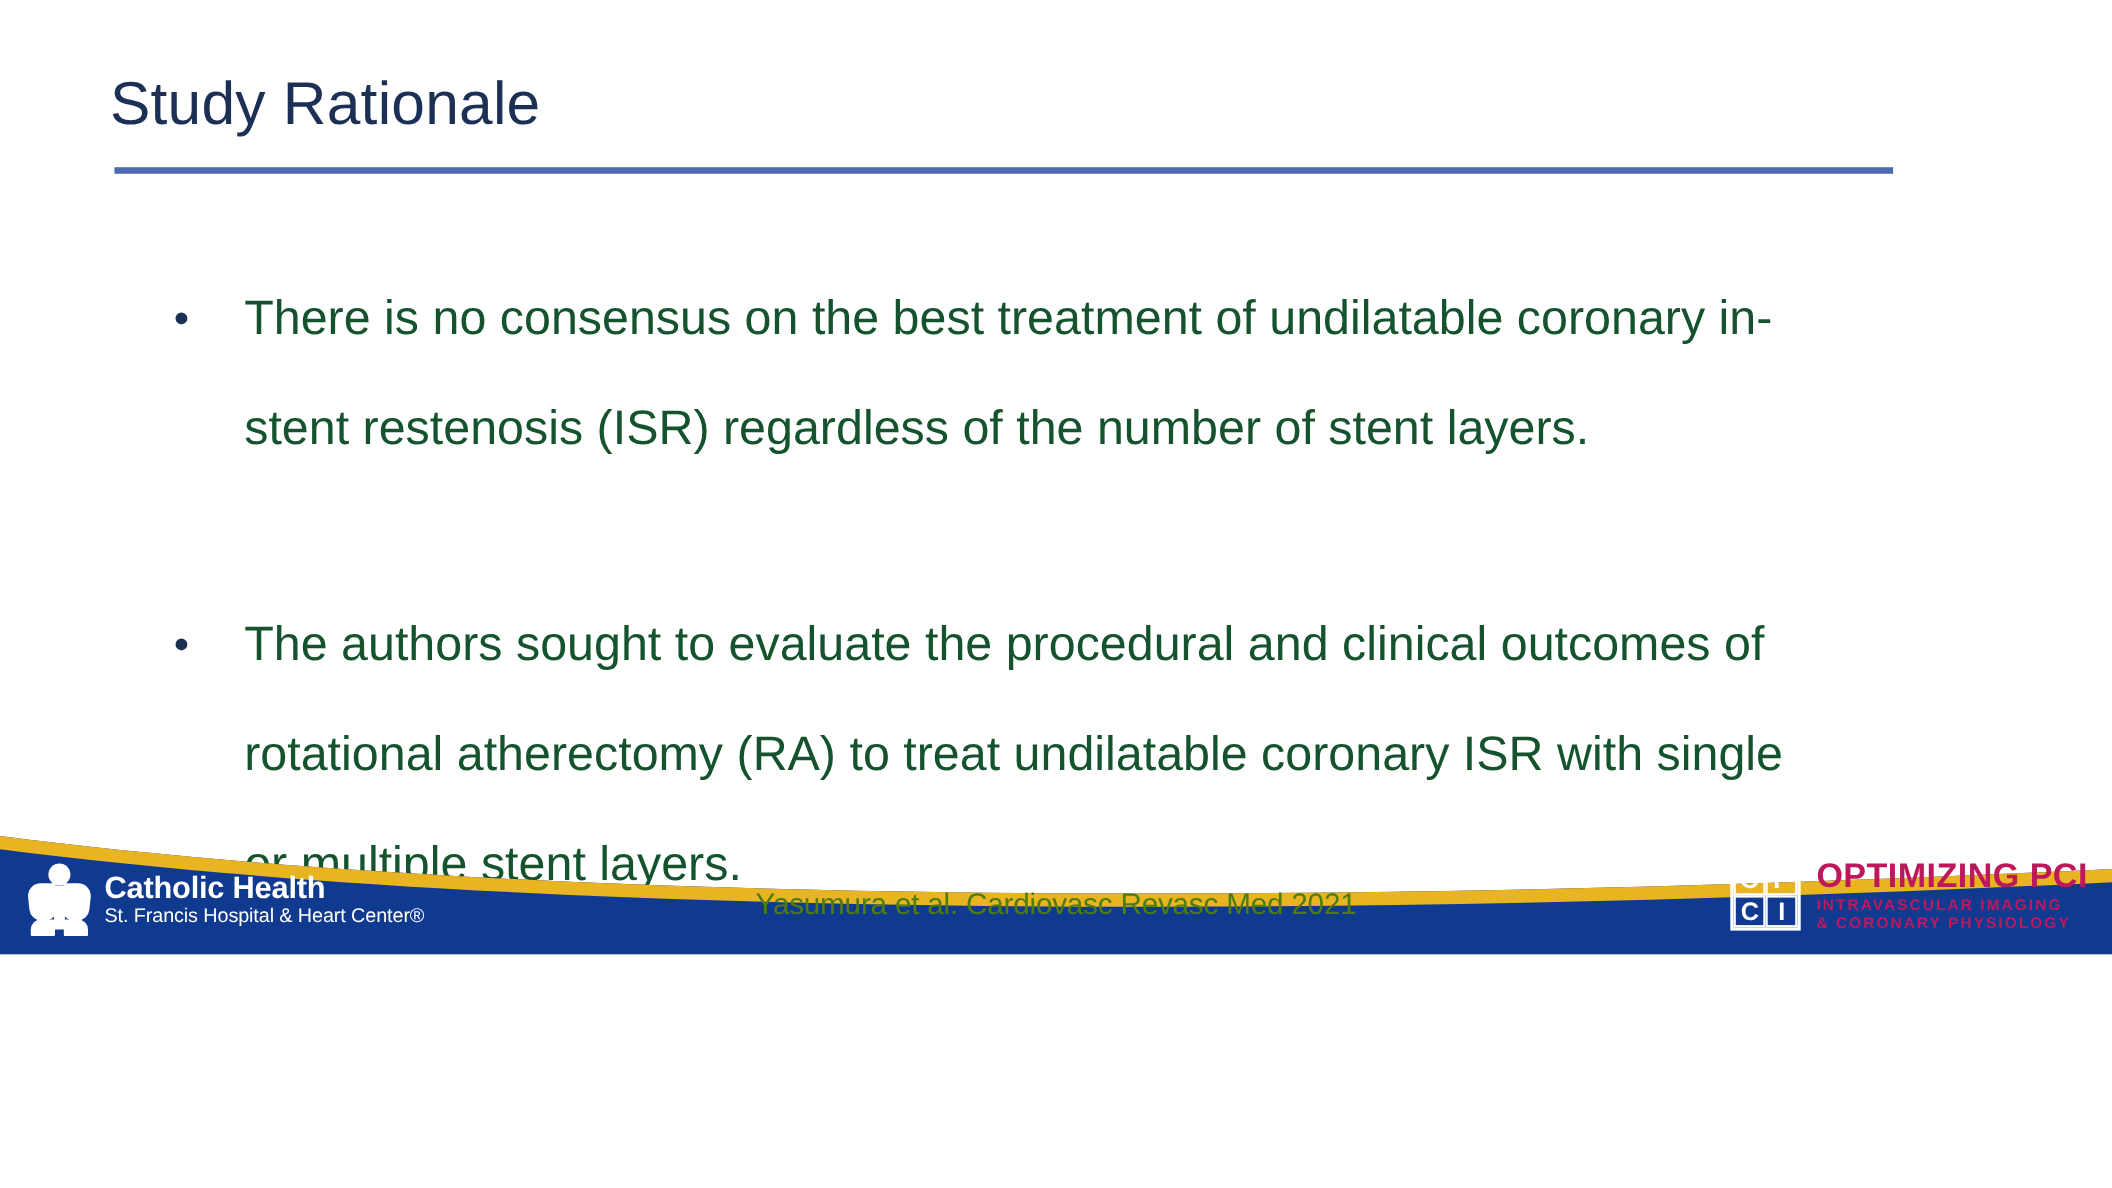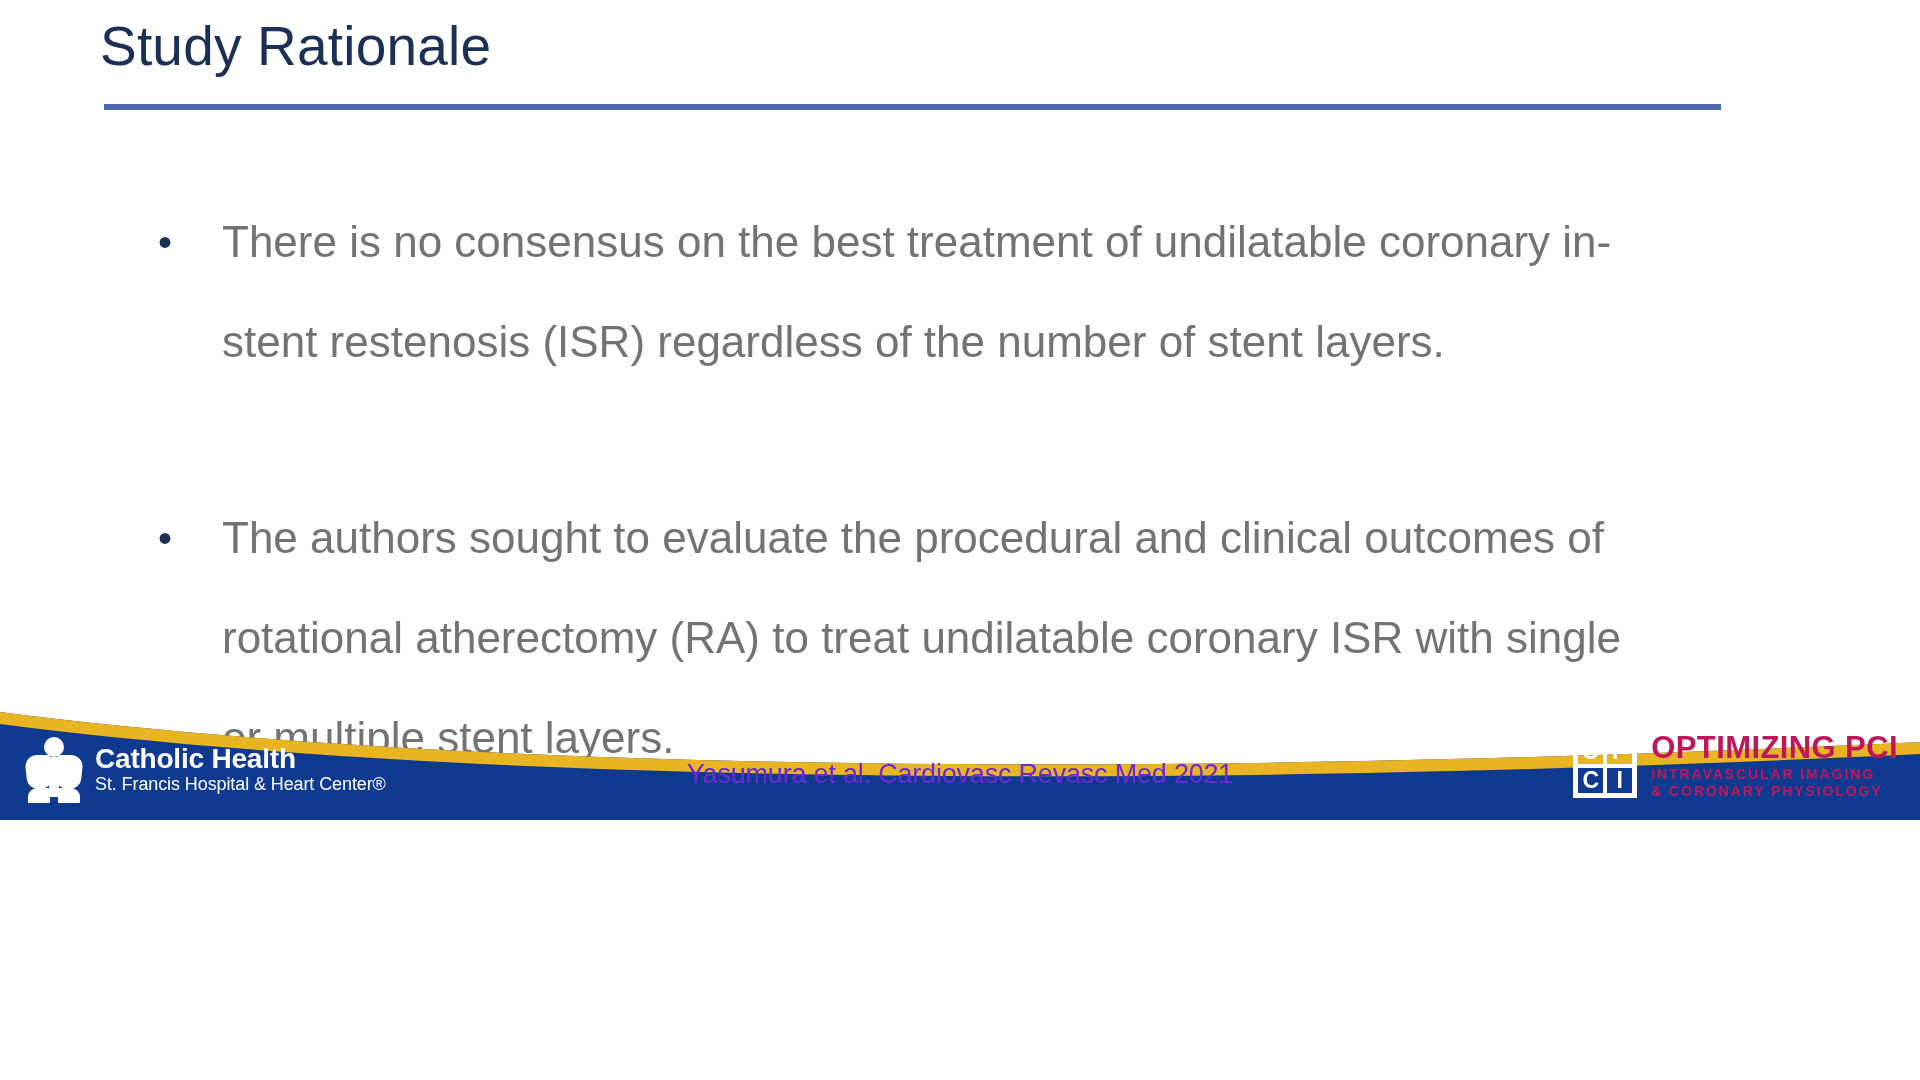--- a/index.html
+++ b/index.html
@@ -9,20 +9,21 @@
   }
   body {
     font-family: "Liberation Sans", sans-serif;
   }
   .slide {
     position: relative;
     width: 1920px;
     height: 820px;
     background: #ffffff;
     overflow: hidden;
+    margin-top: 48px;
   }
 
   
   .title-block {
     position: absolute;
     left: 100px;
     top: 18px;
     width: 1620px;
   }
   .slide-title {
@@ -64,21 +65,21 @@
     line-height: 100px;
     color: #1b3054;
     text-align: left;
     padding-left: 8px;
     box-sizing: border-box;
   }
   .bullet-text {
     flex: 1 1 auto;
     font-size: 44px;
     line-height: 100px;
-    color: #737373;
+    color: #14532d;
     font-weight: 400;
     max-width: 1420px;
   }
 
   
   .banner {
     position: absolute;
     left: 0;
     bottom: 0;
     width: 1920px;
@@ -179,21 +180,21 @@
     margin-top: 2px;
   }
 
   
   .citation {
     position: absolute;
     left: 0;
     bottom: 30px;
     width: 1920px;
     text-align: center;
-    color: #6d28d9;
+    color: #4d7c0f;
     font-size: 27px;
     font-weight: 400;
     letter-spacing: -0.2px;
   }
 
   
   .opci-logo {
     position: absolute;
     right: 22px;
     bottom: 18px;

